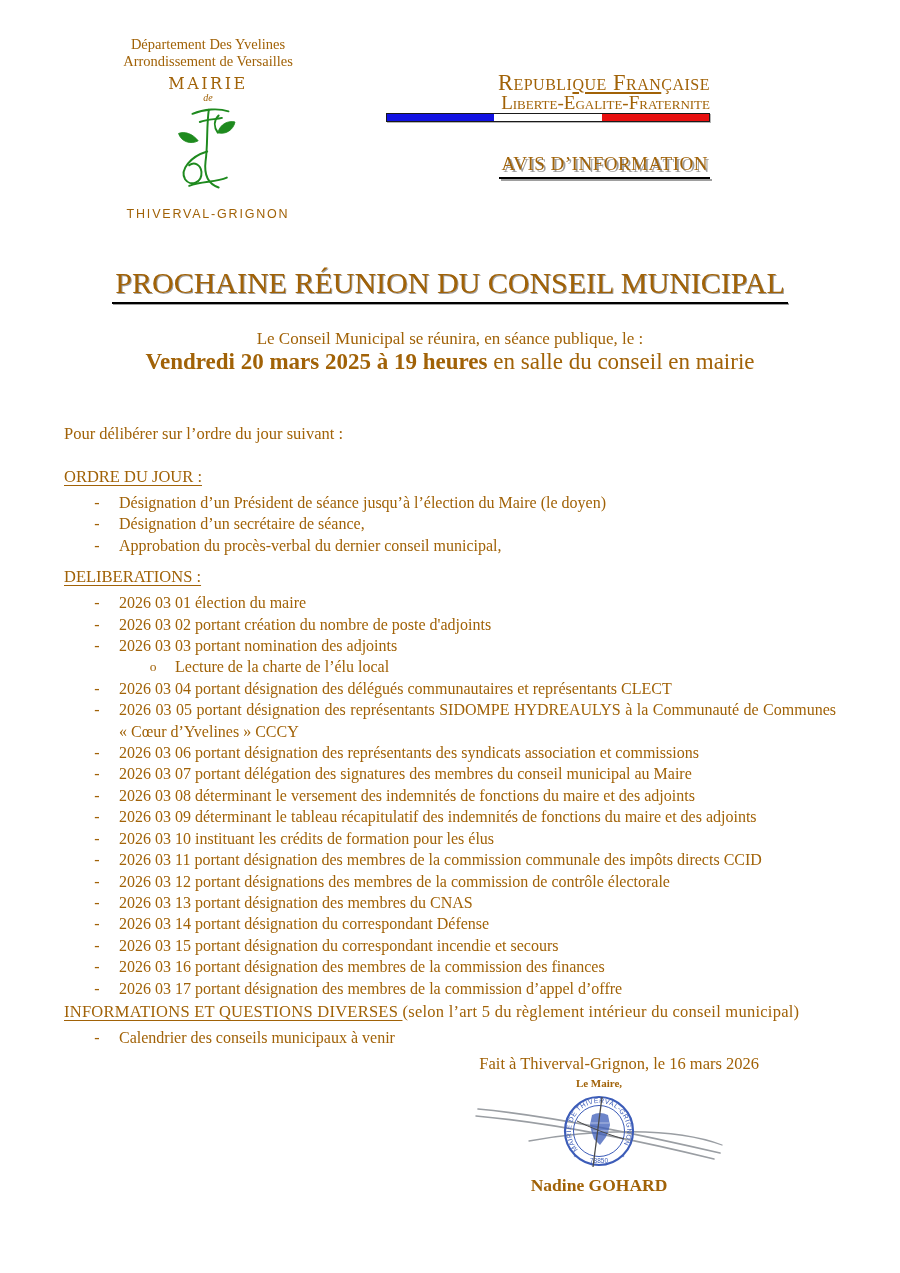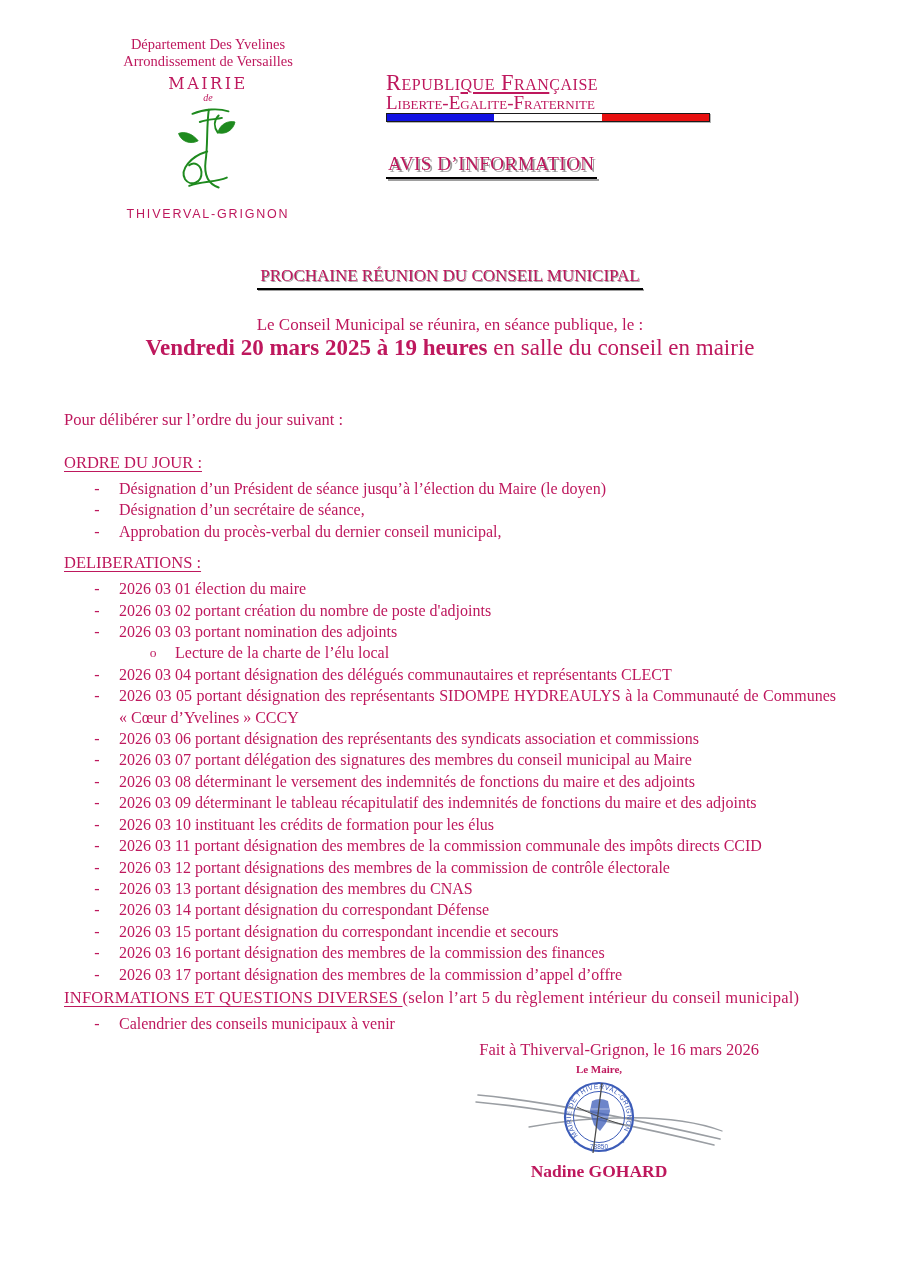--- a/index.html
+++ b/index.html
@@ -1,42 +1,42 @@
 <!DOCTYPE html>
 <html><head>
 <meta charset="utf-8">
 <style>
   html,body{margin:0;padding:0;background:#fff;}
   .page{
     width:900px;height:1273px;position:relative;background:#ffffff;
-    font-family:"Liberation Serif", serif;color:#be185d;overflow:hidden;
+    font-family:"Liberation Serif", serif;color:#a16207;overflow:hidden;
   }
   
   .header{display:flex;align-items:flex-start;padding-top:36px;}
   .header-left{width:300px;margin-left:58px;text-align:center;}
   .hl{font-size:14.5px;line-height:17px;}
   .mairie{font-size:16px;letter-spacing:2.5px;margin-top:4px;font-family:"DejaVu Serif",serif;}
   .de{font-size:10px;margin-top:-1px;font-style:italic;}
   .logo-wrap{margin-top:1px;line-height:0;}
   .city{font-size:12.5px;letter-spacing:1.8px;font-family:"Liberation Sans",sans-serif;margin-top:13px;}
-  .header-right{width:324px;margin-left:28px;text-align:left;padding-top:34px;}
+  .header-right{width:324px;margin-left:28px;text-align:right;padding-top:34px;}
   .republique{font-variant:small-caps;font-size:22.5px;line-height:25px;letter-spacing:0.5px;}
   .republique .u{text-decoration:underline;text-decoration-thickness:1.5px;text-underline-offset:2px;}
   .motto{font-variant:small-caps;font-size:19px;line-height:15px;}
   .flag{display:flex;height:7px;border:1.6px solid #1a1a1a;margin-top:3px;filter:drop-shadow(1.5px 1.5px 0 #b5b5b5);}
   .flag>div{flex:1;}
   .flag .fb{background:#1212e2;}
   .flag .fw{background:#ffffff;}
   .flag .fr{background:#e81010;}
   .avis{margin-top:31px;white-space:nowrap;}
   .avis-text{display:inline-block;font-size:19px;letter-spacing:0.5px;border-bottom:2.5px solid #000;
     padding:0 2px 2px;filter:drop-shadow(2px 2px 0 #9e9e9e);}
   
   .main-title{text-align:center;margin-top:45px;white-space:nowrap;}
-  .main-title span{display:inline-block;font-size:17px;border-bottom:2px solid #000;padding:0 3px 2px;
+  .main-title span{display:inline-block;font-size:30px;border-bottom:2px solid #000;padding:0 3px 2px;
     filter:drop-shadow(1.8px 1.8px 0 #9e9e9e);}
   .intro{text-align:center;font-size:17px;margin-top:25px;}
   .date-line{text-align:center;font-size:23px;}
   
   .bodytxt{padding:0 64px;}
   .preamble{font-size:16.5px;margin-top:49px;}
   .sec{margin-top:23px;}
   .sec.tight{margin-top:11px;}
   .sec-h{font-size:16.5px;text-decoration:underline;text-underline-offset:3px;}
   .list{margin-top:5px;}

